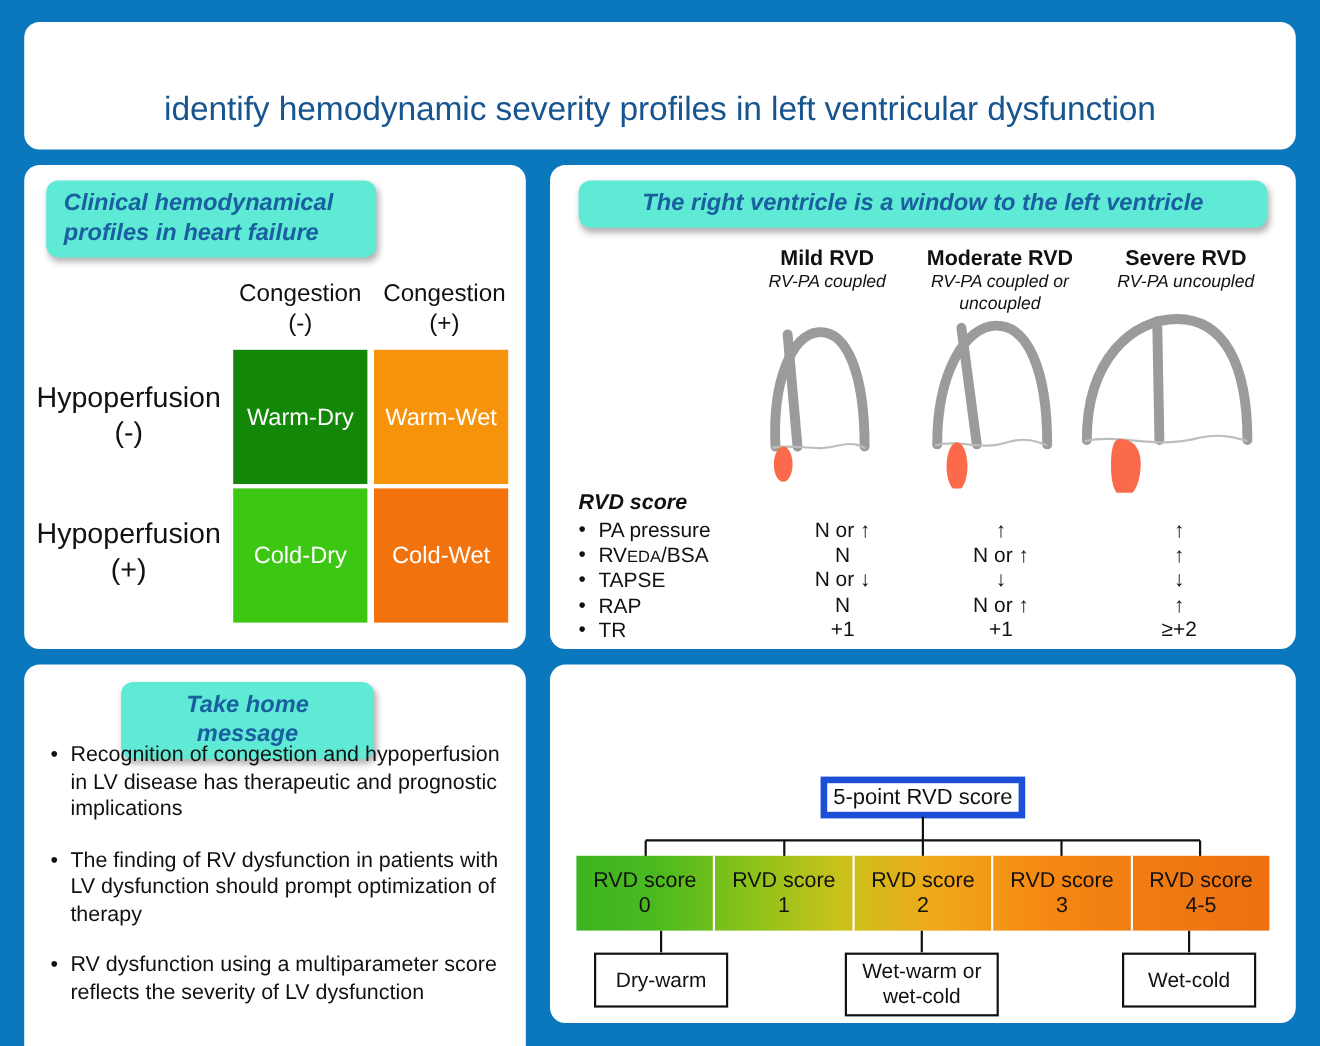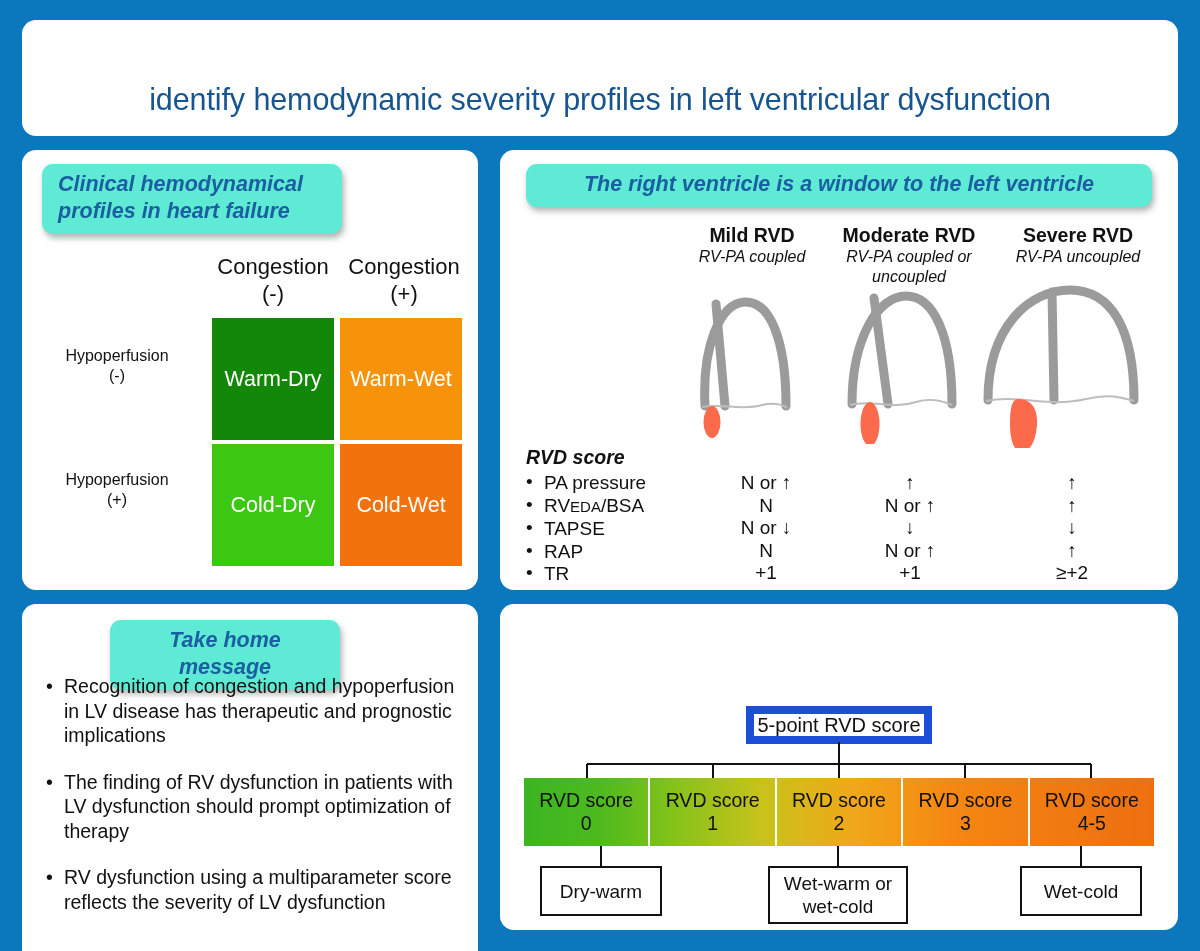--- a/index.html
+++ b/index.html
@@ -72,21 +72,21 @@
     color: #111;
     line-height: 1.22;
     top: 8px;
   }
   #colhead-neg { left: 186px; }
   #colhead-pos { left: 317px; }
   .rowhead {
     position: absolute;
     left: 4px; width: 182px;
     text-align: center;
-    font-size: 16px;
+    font-size: 26px;
     color: #111;
     line-height: 1.22;
   }
   #rowhead-neg { top: 100px; }
   #rowhead-pos { top: 224px; }
   .qcell {
     position: absolute;
     width: 122px; height: 122px;
     display: flex; align-items: center; justify-content: center;
     color: #ffffff;
@@ -185,21 +185,21 @@
   #p4 { left: 500px; top: 604px; width: 678px; height: 326px; }
   #p4 .pill {
     font-size: 21.5px;
     position: absolute; left: 30px; top: 14px;
     width: 620px;
   }
   #top-box {
     position: absolute;
     left: 246px; top: 102px;
     width: 186px; height: 38px;
-    border: 8px solid #1d4ed8;
+    border: 6px solid #1d4ed8;
     background: #fff;
     display: flex; align-items: center; justify-content: center;
     font-size: 20px; color: #111;
   }
   #connector { position: absolute; left: 0; top: 138px; width: 678px; height: 42px; }
   #score-bar {
     position: absolute;
     left: 24px; top: 174px;
     width: 630px; height: 68px;
     display: flex;

